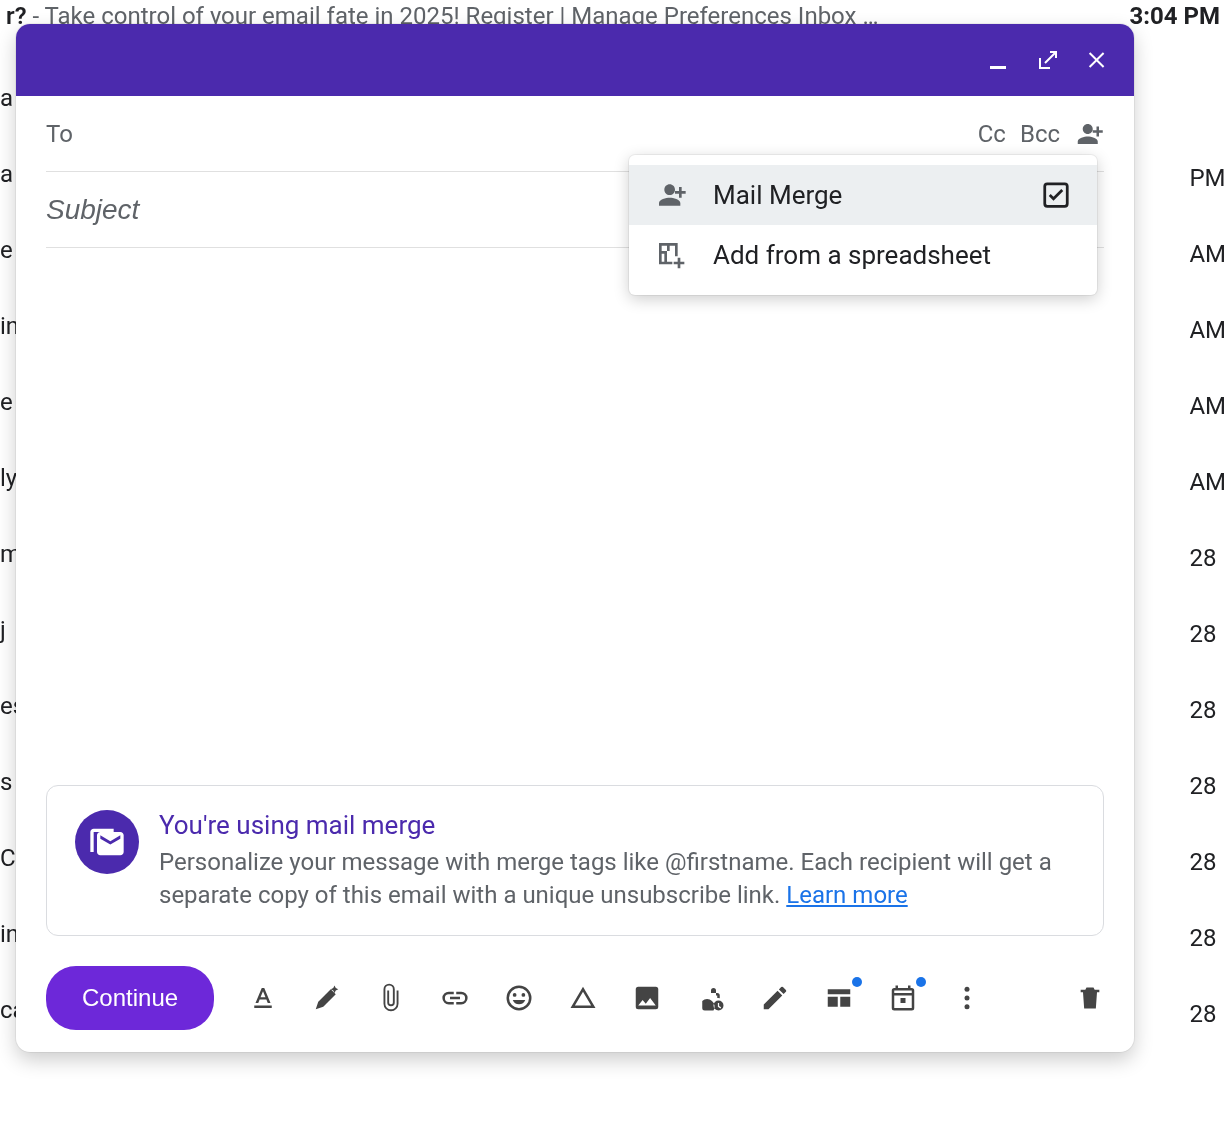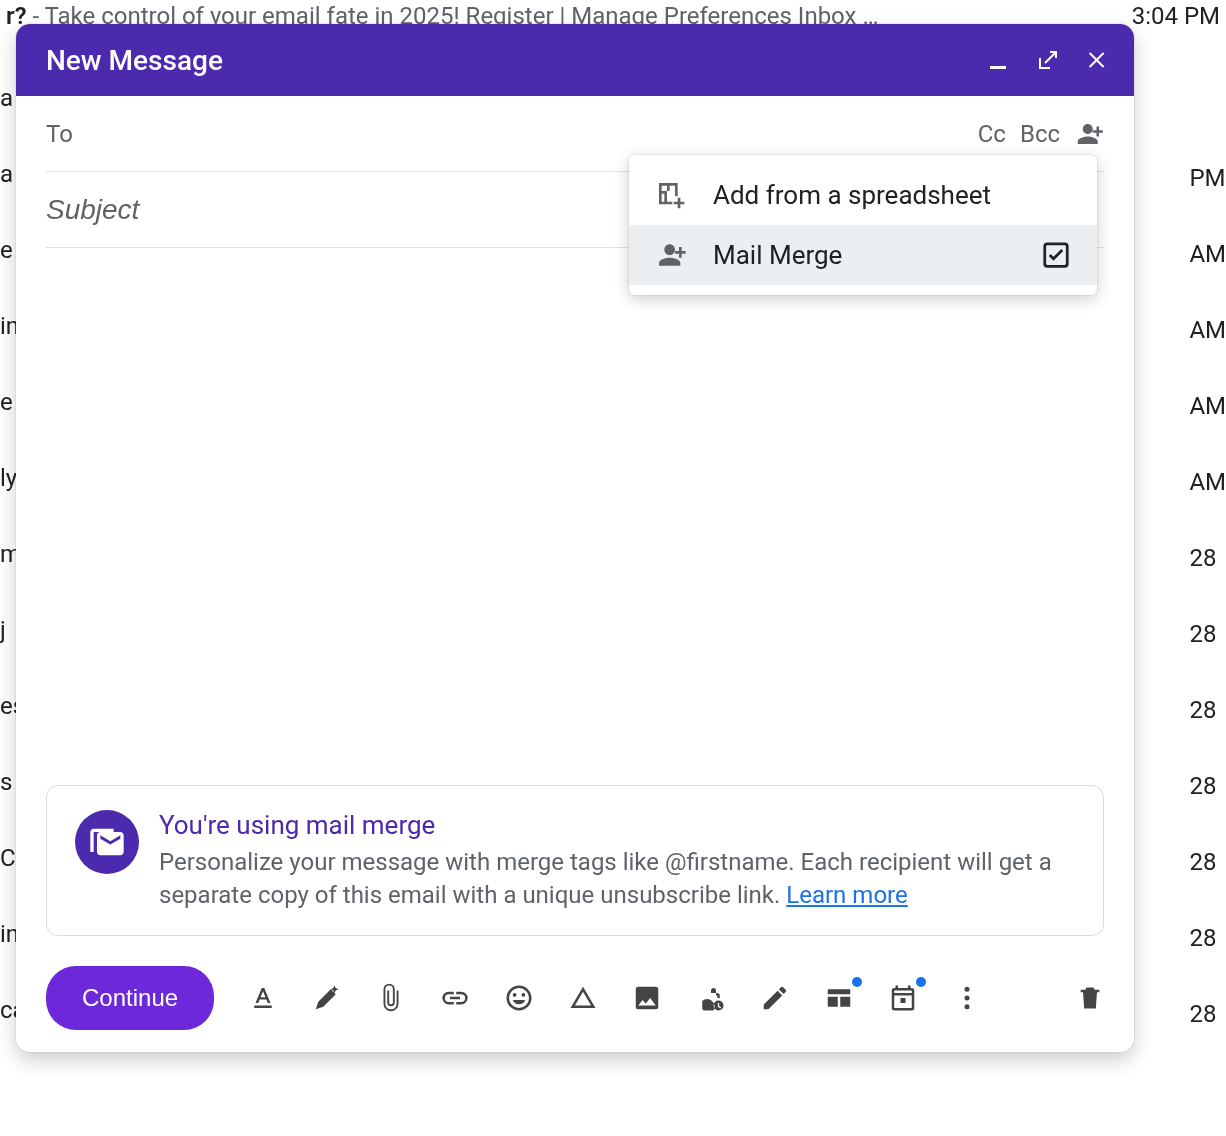--- a/index.html
+++ b/index.html
@@ -17,21 +17,21 @@
     position: absolute;
     top: 0; left: 0; right: 0;
     color: #5f6368;
     font-size: 24px;
     padding: 2px 6px;
     display: flex;
     justify-content: space-between;
     white-space: nowrap;
     overflow: hidden;
   }
-  .bg .bg-right { color: #202124; font-weight: 400; margin-left: 16px; }
+  .bg .bg-right { color: #202124; font-weight: 700; margin-left: 16px; }
   .bg .bg-left { color: #5f6368; }
   .bg .bg-left .bold { color: #202124; font-weight: 600; }
   .bg-rows {
     position: absolute;
     left: 0; top: 60px;
     color: #202124;
     font-size: 24px;
     line-height: 76px;
   }
   .bg-rows div { height:76px; }
@@ -235,21 +235,20 @@
     <div>28</div>
     <div>28</div>
     <div>28</div>
     <div>28</div>
     <div>28</div>
     <div>28</div>
   </div>
 
 <div class="compose">
   <div class="titlebar">
-    <span>New Message</span>
     <span class="spacer"></span>
     <div class="title-actions">
       <svg viewBox="0 0 24 24">
           <rect x="4" y="18" width="16" height="3"></rect>
         </svg>
       <svg viewBox="0 0 24 24">
           <path d="M14 3h7v7h-2V6.4l-9.3 9.3-1.4-1.4L17.6 5H14V3zM3 21V10h2v9h9v2H3z"></path>
         </svg>
       <svg viewBox="0 0 24 24">
           <path d="M18.3 5.7 12 12l6.3 6.3-1.4 1.4L10.6 13.4 4.3 19.7 2.9 18.3 9.2 12 2.9 5.7l1.4-1.4L10.6 10.6 16.9 4.3z"></path>
@@ -359,31 +358,31 @@
     </div>
     <span class="spacer"></span>
     <div class="tool-wrap">
       <svg class="trash" viewBox="0 0 24 24">
           <path d="M6 7h12l-1 14H7L6 7zm3-4h6l1 2h4v2H4V5h4l1-2z"></path>
         </svg>
     </div>
   </div>
 
   <div class="menu">
-    <div class="menu-item">
-      <svg class="micon" viewBox="0 0 24 24">
-          <path d="M3 3h14v10h-2V9H9v8h4v2H3V3zm2 2v4h4V5H5zm6 0v4h4V5h-4zM5 11v6h2v-6H5zm14 6v-3h-2v3h-3v2h3v3h2v-3h3v-2h-3z"></path>
-        </svg>
-      <span class="mlabel">Add from a spreadsheet</span>
-    </div>
     <div class="menu-item highlight">
       <svg class="micon" viewBox="0 0 24 24">
           <path d="M15 8c0-2.2-1.8-4-4-4S7 5.8 7 8s1.8 4 4 4 4-1.8 4-4zm-4 6c-2.7 0-8 1.3-8 4v2h16v-2c0-2.7-5.3-4-8-4zM20 9V6h-2v3h-3v2h3v3h2v-3h3V9h-3z"></path>
         </svg>
       <span class="mlabel">Mail Merge</span>
       <svg class="check" viewBox="0 0 24 24">
           <rect x="3" y="3" width="18" height="18" rx="2"></rect>
           <path d="M7 12l3 3 7-7"></path>
         </svg>
     </div>
+    <div class="menu-item">
+      <svg class="micon" viewBox="0 0 24 24">
+          <path d="M3 3h14v10h-2V9H9v8h4v2H3V3zm2 2v4h4V5H5zm6 0v4h4V5h-4zM5 11v6h2v-6H5zm14 6v-3h-2v3h-3v2h3v3h2v-3h3v-2h-3z"></path>
+        </svg>
+      <span class="mlabel">Add from a spreadsheet</span>
+    </div>
   </div>
 
 </div>
 
 </body></html>

